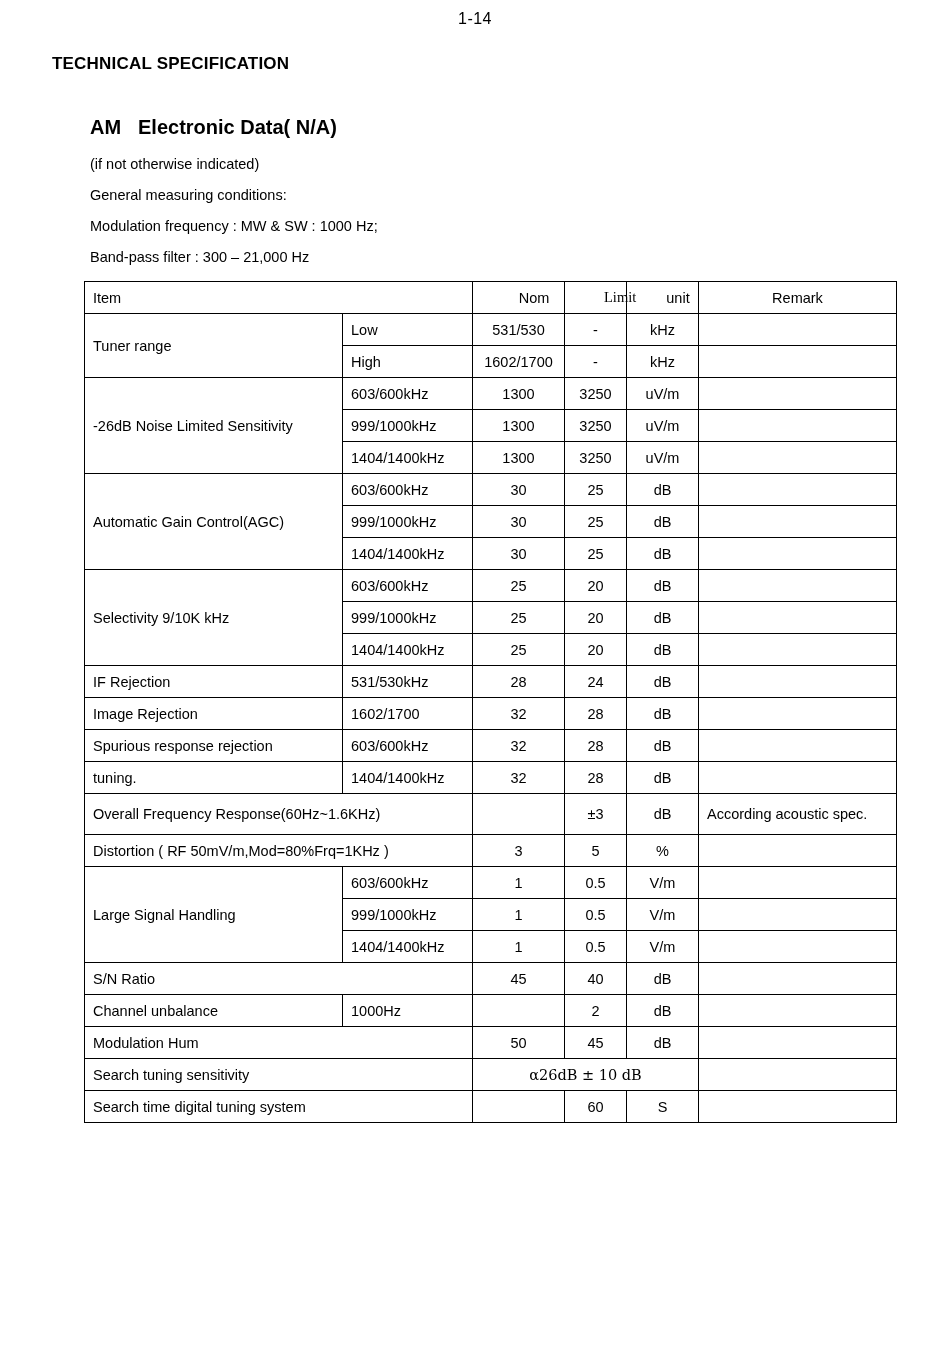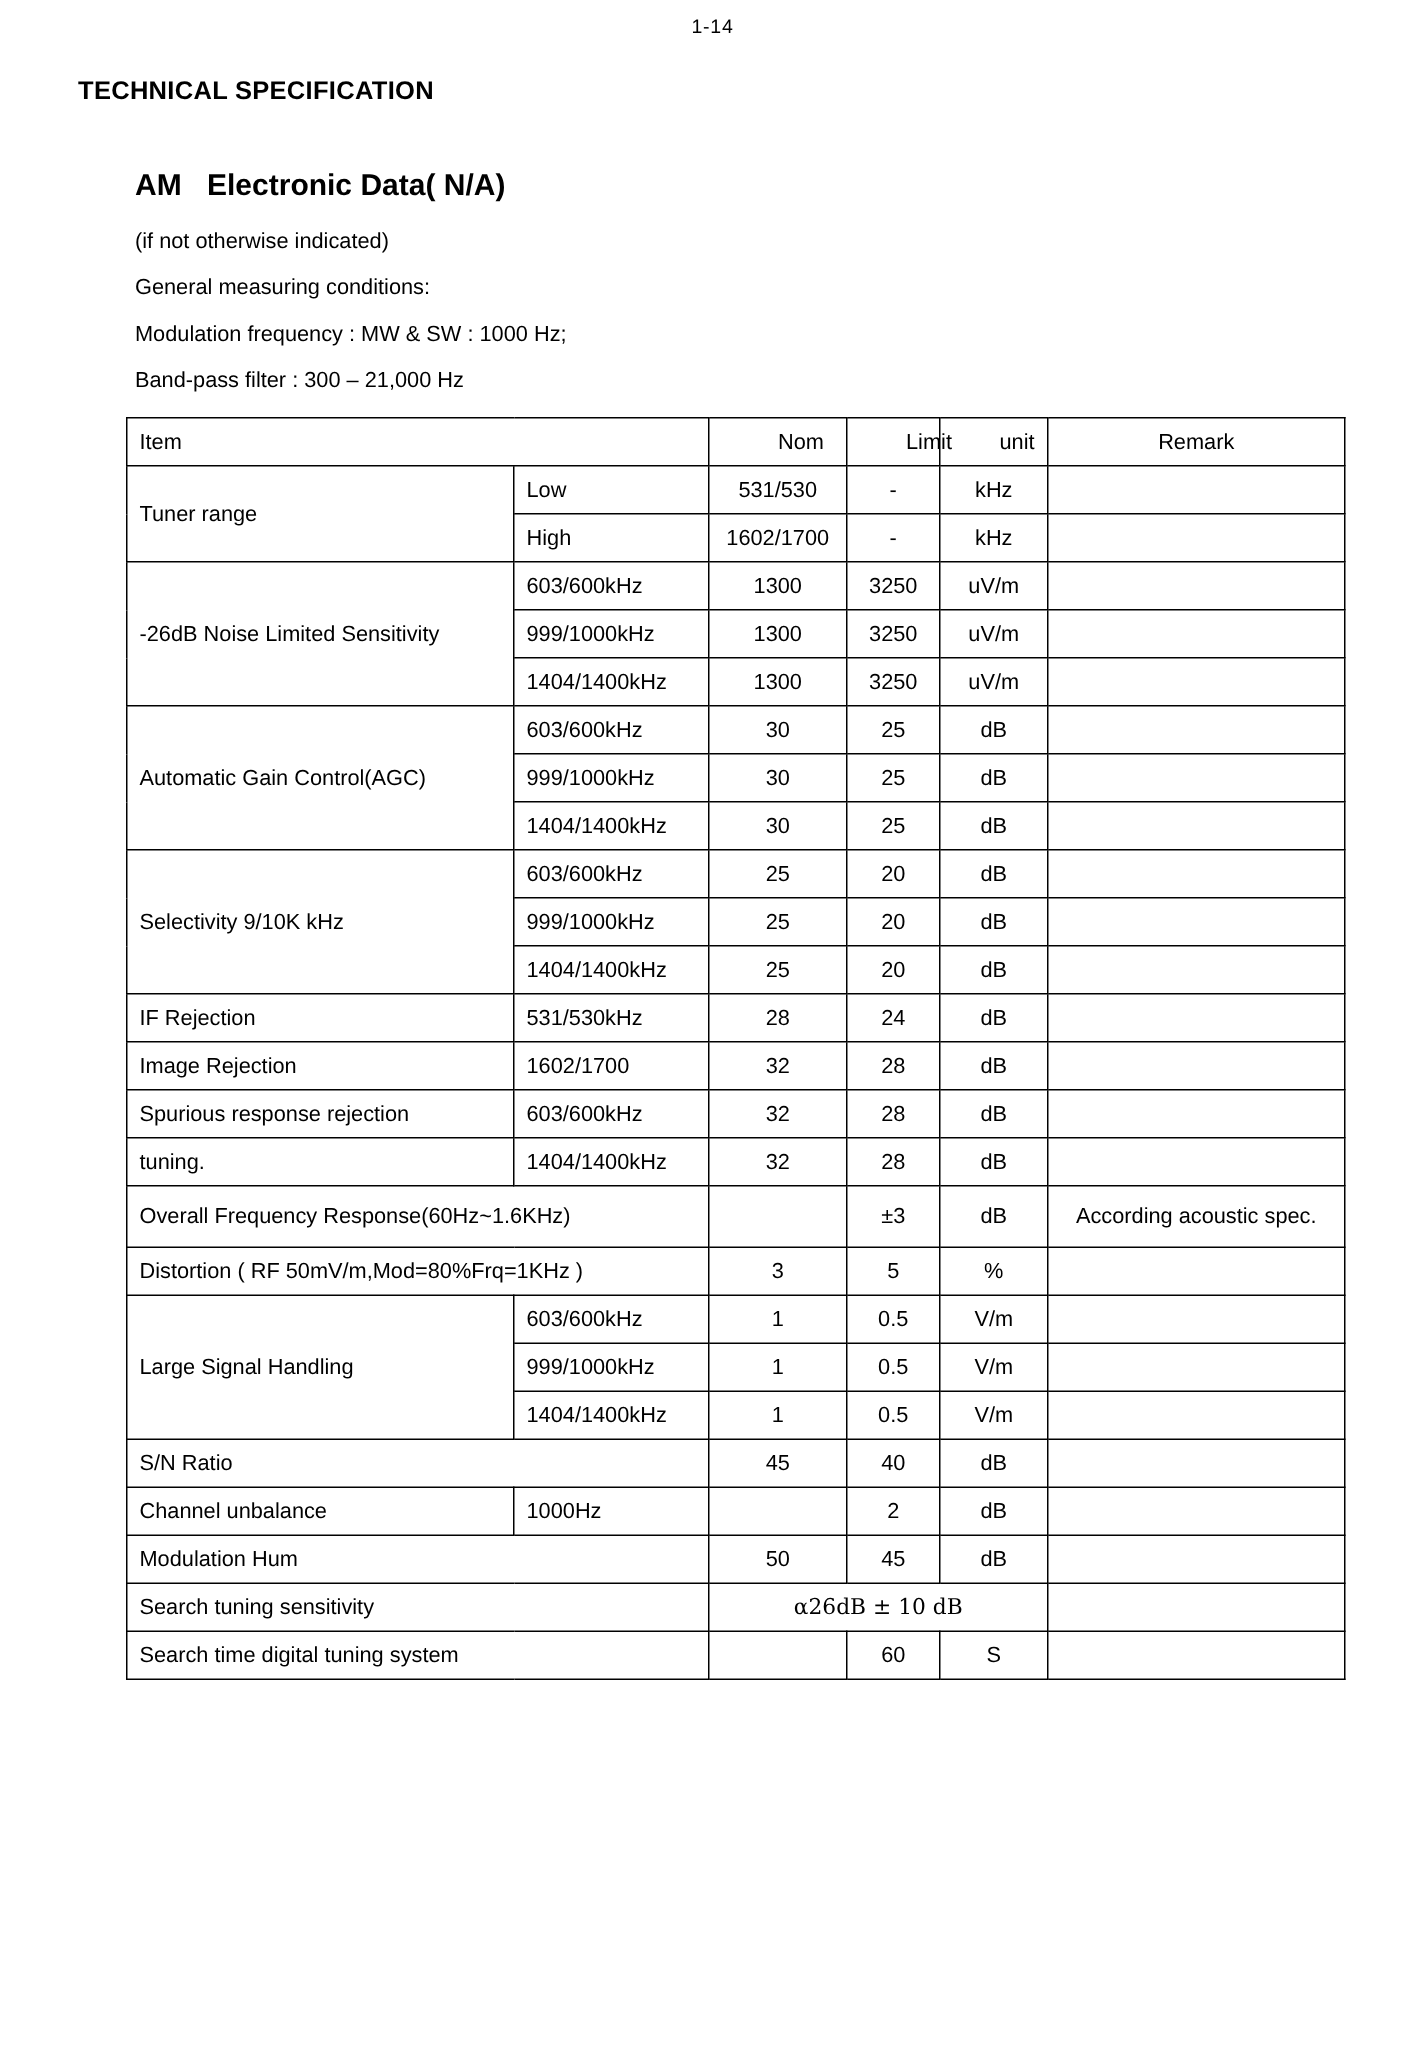--- a/index.html
+++ b/index.html
@@ -16,21 +16,21 @@
     overflow: hidden;
   }
   .page {
     position: relative;
     width: 950px;
     height: 1370px;
     box-sizing: border-box;
   }
   .page-number {
     text-align: center;
-    font-size: 13px;
+    font-size: 16px;
     margin-top: 10px;
     letter-spacing: 0.5px;
   }
   .section-title {
     font-size: 17px;
     font-weight: bold;
     margin: 26px 0 0 52px;
     letter-spacing: 0.2px;
   }
   .intro {
@@ -57,32 +57,32 @@
   .spec-table td, .spec-table th {
     border: 1px solid #000000;
     padding: 5px 8px;
     font-weight: normal;
     vertical-align: middle;
     height: 21px;
   }
   .col-item    { width: 258px; }
   .col-cond    { width: 130px; }
   .col-nom     { width: 92px;  text-align: center; }
-  .col-limit   { width: 62px;  text-align: center; }
+  .col-limit   { width: 62px;  text-align: center; font-family: Liberation Serif, serif; }
   .col-unit    { width: 72px;  text-align: center; }
   .col-remark  { width: 198px; }
   th.col-item, th.col-cond { text-align: left; }
   th.col-nom, th.col-limit, th.col-unit { text-align: center; padding-left: 39px; }
   th.col-remark { text-align: center; }
   td.center { text-align: center; }
   td.left { text-align: left; }
   .item-cell { text-align: left; }
   .two-line-cell { line-height: 30px; }
   .wide-left { text-align: left; }
-  .remark-cell { text-align: center; line-height: 30px; }
+  .remark-cell { text-align: left; line-height: 30px; }
   .alpha { font-family: "DejaVu Serif", serif; }
 </style>
 </head>
 <body>
 
 <div class="page">
 
   <div class="page-number">1-14</div>
 
   <div class="section-title">TECHNICAL SPECIFICATION</div>

